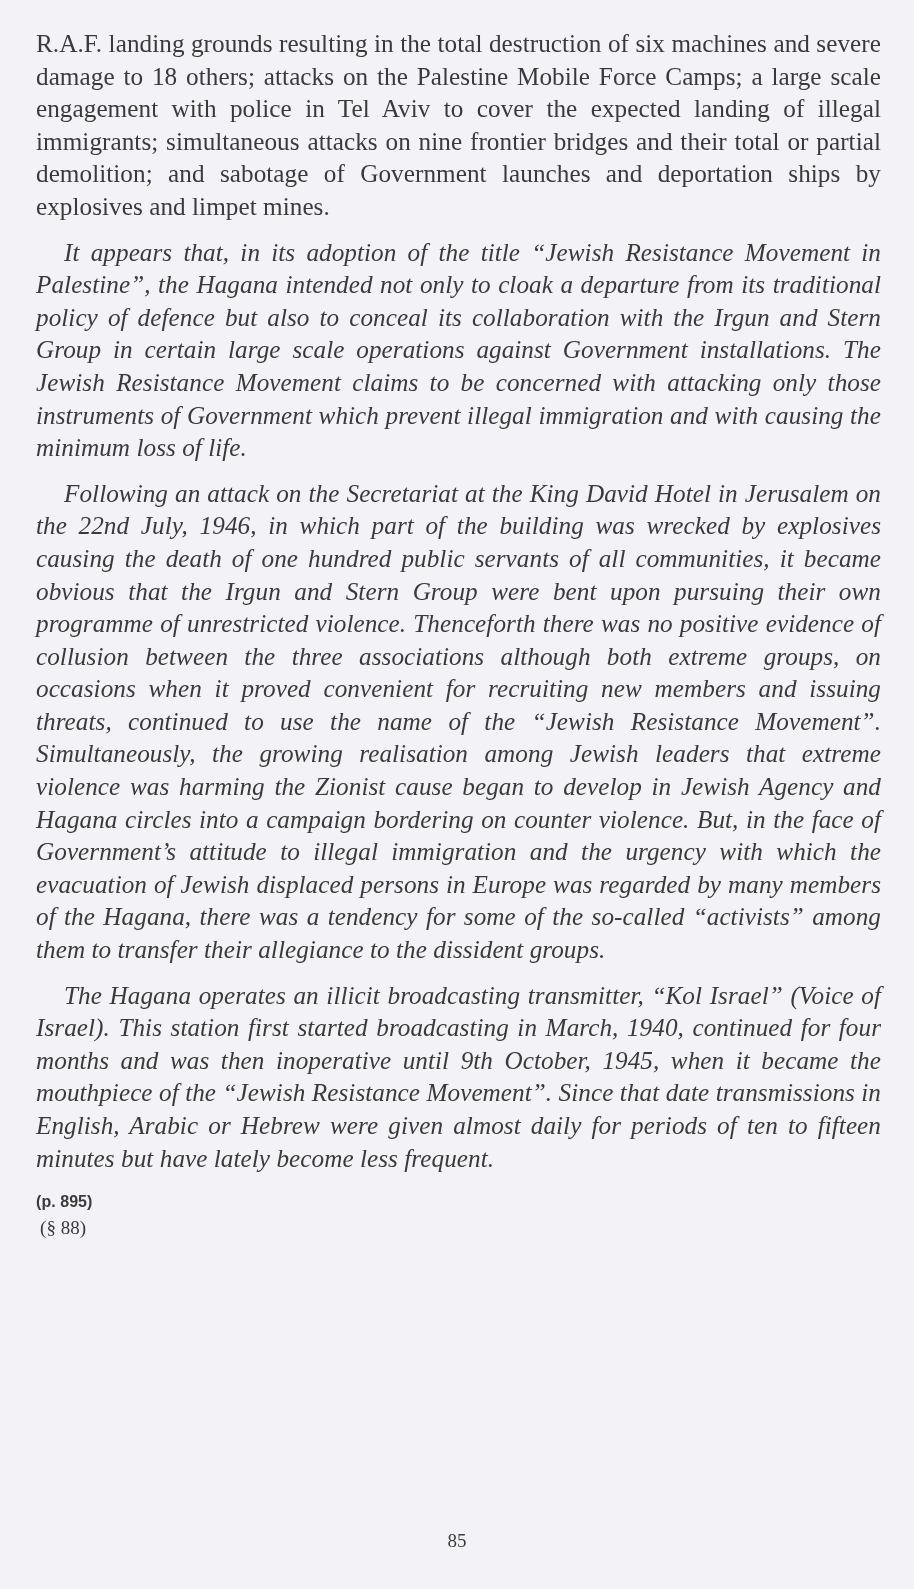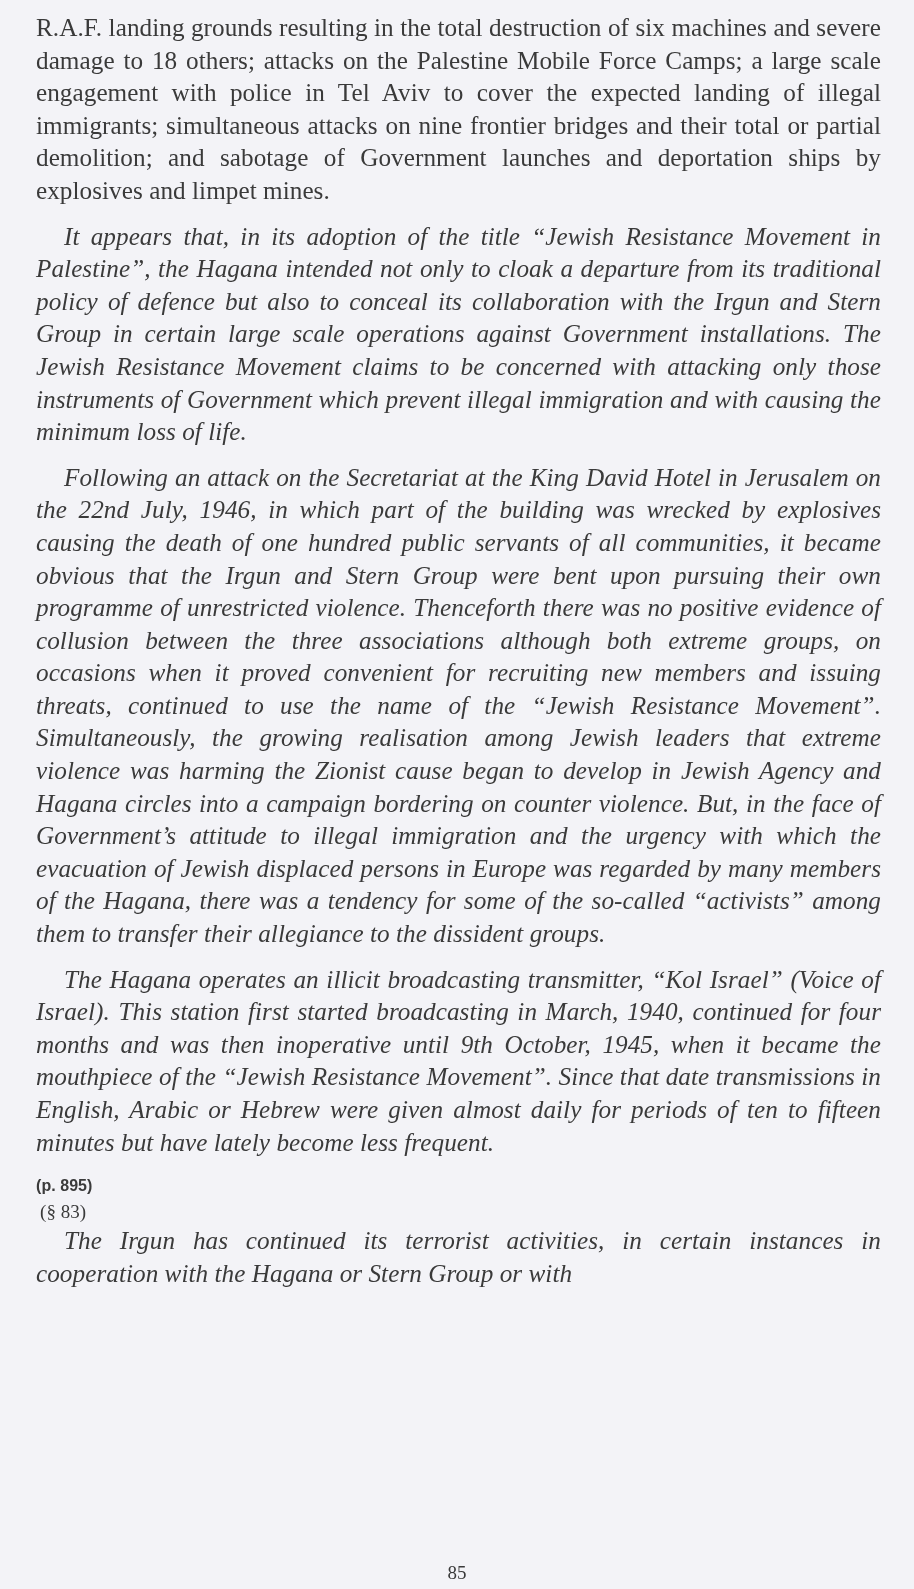--- a/index.html
+++ b/index.html
@@ -11,21 +11,21 @@
       width: 914px;
       height: 1589px;
       overflow: hidden;
       position: relative;
       font-family: "DejaVu Serif", "Liberation Serif", serif;
       color: #3a3a3a;
     }
     .page {
       position: absolute;
       left: 36px;
-      top: 12px;
+      top: 28px;
       width: 845px;
       font-family: "Liberation Serif", "DejaVu Serif", serif;
       font-size: 25.2px;
       line-height: 32.6px;
       letter-spacing: 0.05px;
     }
     .para {
       margin: 0 0 13px 0;
       text-align: justify;
       text-align-last: left;
@@ -55,29 +55,27 @@
     }
     .page-number {
       position: absolute;
       left: 0;
       width: 914px;
       top: 1530px;
       text-align: center;
       font-family: "Liberation Serif", "DejaVu Serif", serif;
       font-size: 19px;
       color: #3a3a3a;
-      margin-top: 32px;
     }
   </style>
 </head>
 <body>
 
 <div class="page">
   <p class="para cont">R.A.F. landing grounds resulting in the total destruction of six machines and severe damage to 18 others; attacks on the Palestine Mobile Force Camps; a large scale engagement with police in Tel Aviv to cover the expected landing of illegal immigrants; simul­taneous attacks on nine frontier bridges and their total or partial demolition; and sabotage of Government launches and deportation ships by explosives and limpet mines.</p>
   <p class="para indent">It appears that, in its adoption of the title “Jewish Resistance Movement in Palestine”, the Hagana intended not only to cloak a departure from its traditional policy of defence but also to conceal its collaboration with the Irgun and Stern Group in certain large scale operations against Government installations.  The Jewish Resistance Movement claims to be concerned with attacking only those instruments of Government which prevent illegal immigra­tion and with causing the minimum loss of life.</p>
   <p class="para indent">Following an attack on the Secretariat at the King David Hotel in Jerusalem on the 22nd July, 1946, in which part of the building was wrecked by explosives causing the death of one hundred public servants of all communities, it became obvious that the Irgun and Stern Group were bent upon pursuing their own programme of unrestricted violence.  Thenceforth there was no positive evidence of collusion between the three associations although both extreme groups, on occasions when it proved convenient for recruiting new members and issuing threats, continued to use the name of the “Jewish Resistance Movement”. Simultaneously, the growing rea­lisation among Jewish leaders that extreme violence was harming the Zionist cause began to develop in Jewish Agency and Hagana circles into a campaign bordering on counter violence.  But, in the face of Government’s attitude to illegal immigration and the urgency with which the evacuation of Jewish displaced persons in Europe was regarded by many members of the Hagana, there was a tendency for some of the so-called “activists” among them to transfer their allegiance to the dissident groups.</p>
   <p class="para indent">The Hagana operates an illicit broadcasting transmitter, “Kol Israel” (Voice of Israel).  This station first started broadcasting in March, 1940, continued for four months and was then inoperative until 9th October, 1945, when it became the mouthpiece of the “Jewish Resistance Movement”.  Since that date transmissions in English, Arabic or Hebrew were given almost daily for periods of ten to fifteen minutes but have lately become less frequent.</p>
   <p class="ref page-ref">(p. 895)</p>
-  <p class="ref section-ref">(§ 83)</p>
-  <p class="para indent">The Irgun has continued its terrorist activities, in certain in­stances in cooperation with the Hagana or Stern Group or with</p>
+  <p class="ref section-ref">(§ 88)</p>
 </div>
 
 <div class="page-number">85</div>
 
 </body></html>

